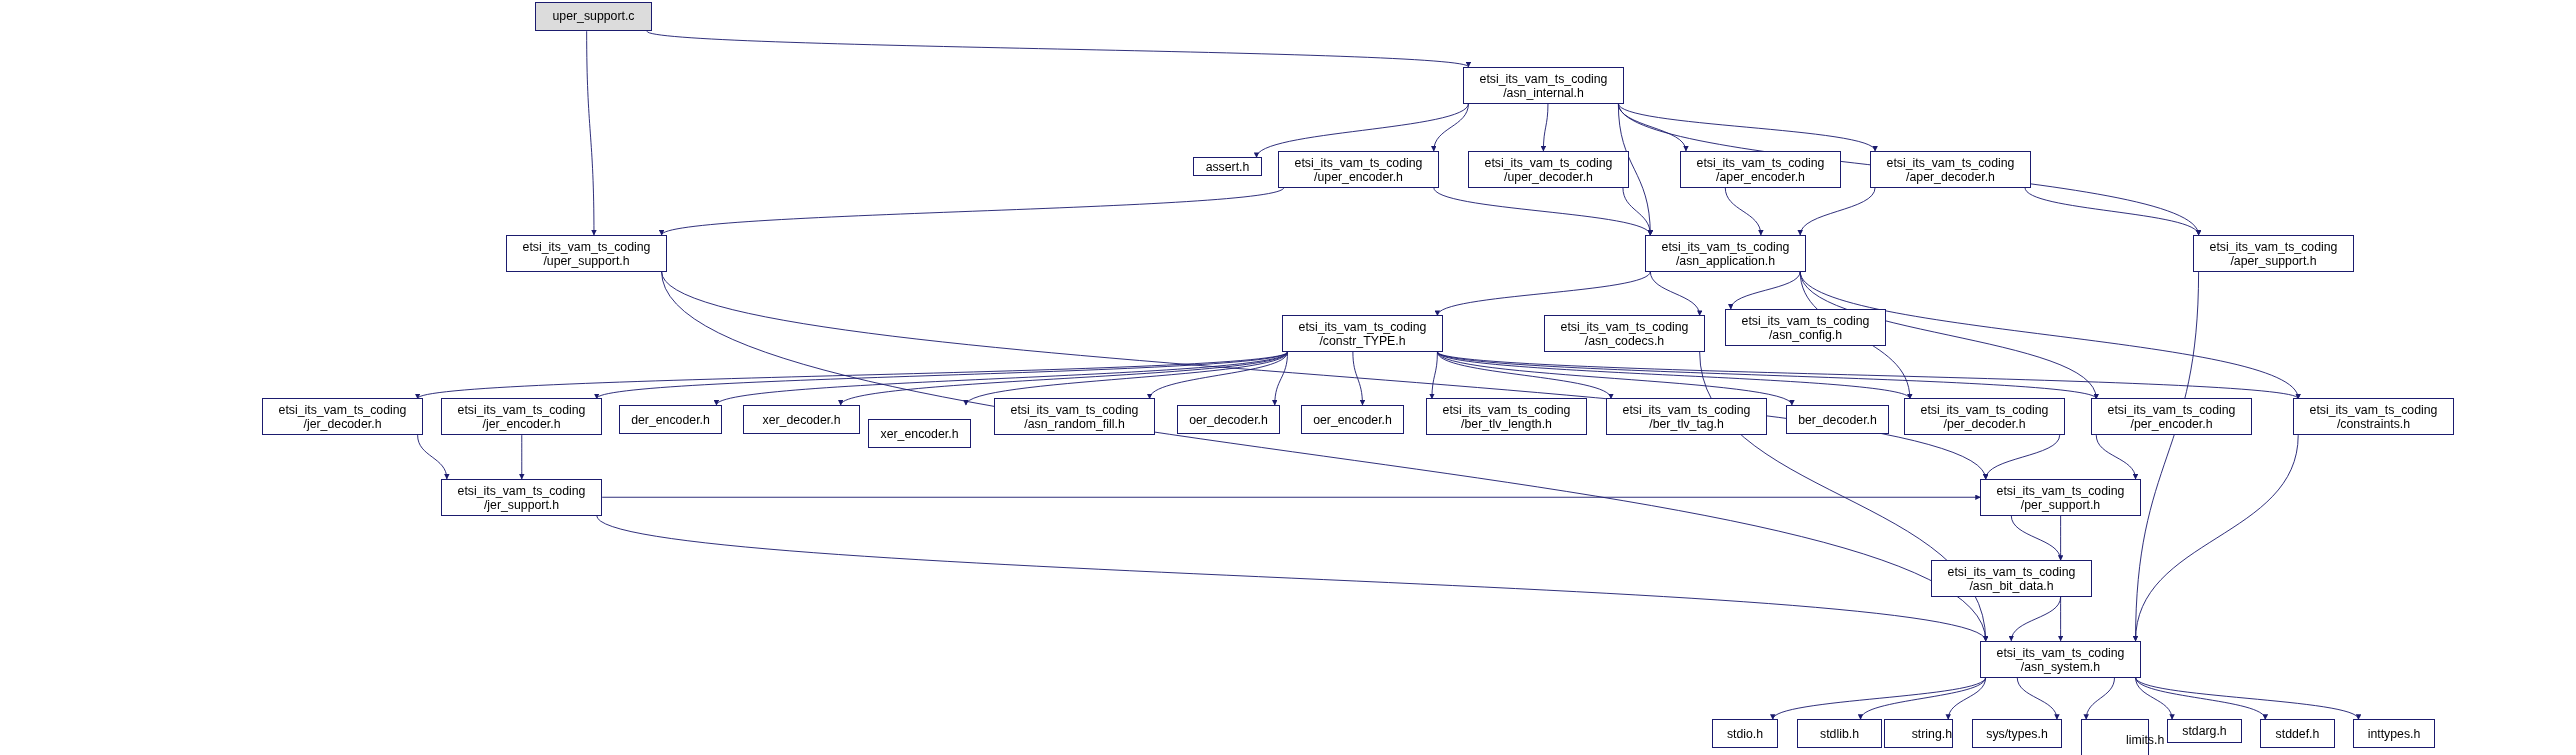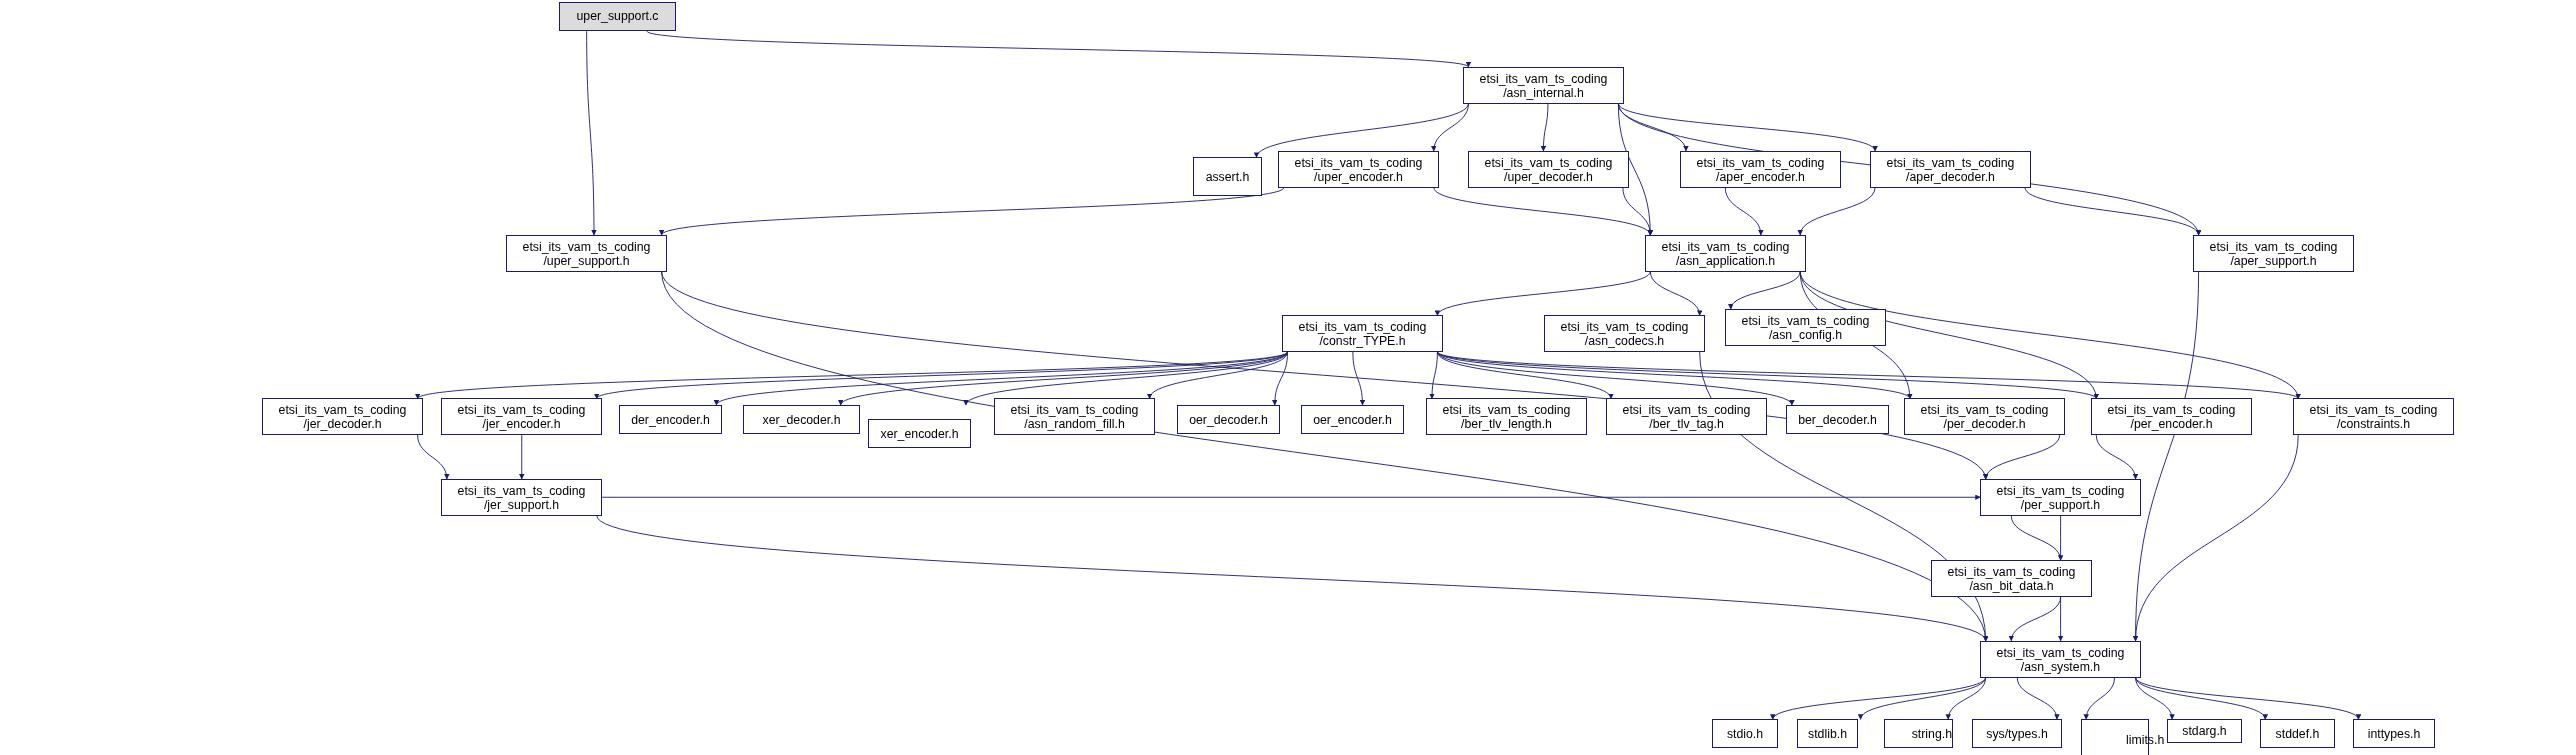--- a/index.html
+++ b/index.html
@@ -107,23 +107,23 @@
       <path d="M 2255 653 C 2255 677, 2201 677, 2201 701" fill="none" stroke="#1b1b6e" stroke-width="1" marker-end="url(#arrow)"></path>
       <path d="M 2173 741 C 2173 764, 1940 764, 1940 787" fill="none" stroke="#1b1b6e" stroke-width="1" marker-end="url(#arrow)"></path>
       <path d="M 2173 741 C 2173 764, 2036 764, 2036 787" fill="none" stroke="#1b1b6e" stroke-width="1" marker-end="url(#arrow)"></path>
       <path d="M 2173 741 C 2173 764, 2132 764, 2132 787" fill="none" stroke="#1b1b6e" stroke-width="1" marker-end="url(#arrow)"></path>
       <path d="M 2207.5 741 C 2207.5 764, 2251 764, 2251 787" fill="none" stroke="#1b1b6e" stroke-width="1" marker-end="url(#arrow)"></path>
       <path d="M 2314 741 C 2314 764, 2283 764, 2283 787" fill="none" stroke="#1b1b6e" stroke-width="1" marker-end="url(#arrow)"></path>
       <path d="M 2337 741 C 2337 764, 2377 764, 2377 787" fill="none" stroke="#1b1b6e" stroke-width="1" marker-end="url(#arrow)"></path>
       <path d="M 2337 741 C 2337 764, 2479 764, 2479 787" fill="none" stroke="#1b1b6e" stroke-width="1" marker-end="url(#arrow)"></path>
       <path d="M 2337 741 C 2337 764, 2581 764, 2581 787" fill="none" stroke="#1b1b6e" stroke-width="1" marker-end="url(#arrow)"></path>
     </svg>
-<div class="node root" style="left: 535px; top: 1.8px; width: 117px; height: 29px; margin-left: 24px;"><span class="l1">uper_support.c</span></div>
+<div class="node root" style="left: 535px; top: 1.8px; width: 117px; height: 29px;"><span class="l1">uper_support.c</span></div>
     <div class="node" style="left: 1463px; top: 67px; width: 161px; height: 37px;"><span class="l1">etsi_its_vam_ts_coding</span><span class="l2">/asn_internal.h</span></div>
-    <div class="node" style="left: 1193px; top: 157px; width: 69px; height: 39px;"><span class="l1">assert.h</span></div>
+    <div class="node" style="left: 1193px; top: 157px; width: 69px; height: 19px;"><span class="l1">assert.h</span></div>
     <div class="node" style="left: 1278px; top: 151px; width: 161px; height: 37px;"><span class="l1">etsi_its_vam_ts_coding</span><span class="l2">/uper_encoder.h</span></div>
     <div class="node" style="left: 1468px; top: 151px; width: 161px; height: 37px;"><span class="l1">etsi_its_vam_ts_coding</span><span class="l2">/uper_decoder.h</span></div>
     <div class="node" style="left: 1680px; top: 151px; width: 161px; height: 37px;"><span class="l1">etsi_its_vam_ts_coding</span><span class="l2">/aper_encoder.h</span></div>
     <div class="node" style="left: 1870px; top: 151px; width: 161px; height: 37px;"><span class="l1">etsi_its_vam_ts_coding</span><span class="l2">/aper_decoder.h</span></div>
     <div class="node" style="left: 506px; top: 235px; width: 161px; height: 37px;"><span class="l1">etsi_its_vam_ts_coding</span><span class="l2">/uper_support.h</span></div>
     <div class="node" style="left: 1645px; top: 235px; width: 161px; height: 37px;"><span class="l1">etsi_its_vam_ts_coding</span><span class="l2">/asn_application.h</span></div>
     <div class="node" style="left: 2193px; top: 235px; width: 161px; height: 37px;"><span class="l1">etsi_its_vam_ts_coding</span><span class="l2">/aper_support.h</span></div>
     <div class="node" style="left: 1282px; top: 315px; width: 161px; height: 37px;"><span class="l1">etsi_its_vam_ts_coding</span><span class="l2">/constr_TYPE.h</span></div>
     <div class="node" style="left: 1544px; top: 315px; width: 161px; height: 37px;"><span class="l1">etsi_its_vam_ts_coding</span><span class="l2">/asn_codecs.h</span></div>
     <div class="node" style="left: 1725px; top: 309px; width: 161px; height: 37px;"><span class="l1">etsi_its_vam_ts_coding</span><span class="l2">/asn_config.h</span></div>
@@ -139,21 +139,21 @@
     <div class="node" style="left: 1606px; top: 398px; width: 161px; height: 37px;"><span class="l1">etsi_its_vam_ts_coding</span><span class="l2">/ber_tlv_tag.h</span></div>
     <div class="node" style="left: 1786px; top: 405px; width: 103px; height: 29px;"><span class="l1">ber_decoder.h</span></div>
     <div class="node" style="left: 1904px; top: 398px; width: 161px; height: 37px;"><span class="l1">etsi_its_vam_ts_coding</span><span class="l2">/per_decoder.h</span></div>
     <div class="node" style="left: 2091px; top: 398px; width: 161px; height: 37px;"><span class="l1">etsi_its_vam_ts_coding</span><span class="l2">/per_encoder.h</span></div>
     <div class="node" style="left: 2293px; top: 398px; width: 161px; height: 37px;"><span class="l1">etsi_its_vam_ts_coding</span><span class="l2">/constraints.h</span></div>
     <div class="node" style="left: 441px; top: 479px; width: 161px; height: 37px;"><span class="l1">etsi_its_vam_ts_coding</span><span class="l2">/jer_support.h</span></div>
     <div class="node" style="left: 1980px; top: 479px; width: 161px; height: 37px;"><span class="l1">etsi_its_vam_ts_coding</span><span class="l2">/per_support.h</span></div>
     <div class="node" style="left: 1931px; top: 560px; width: 161px; height: 37px;"><span class="l1">etsi_its_vam_ts_coding</span><span class="l2">/asn_bit_data.h</span></div>
     <div class="node" style="left: 1980px; top: 641px; width: 161px; height: 37px;"><span class="l1">etsi_its_vam_ts_coding</span><span class="l2">/asn_system.h</span></div>
     <div class="node" style="left: 1712px; top: 719px; width: 66px; height: 29px;"><span class="l1">stdio.h</span></div>
-    <div class="node" style="left: 1797px; top: 719px; width: 61px; height: 29px;"><span class="l1">stdlib.h</span></div>
+    <div class="node" style="left: 1797px; top: 719px; width: 85px; height: 29px;"><span class="l1">stdlib.h</span></div>
     <div class="node" style="left: 1884px; top: 719px; width: 69px; height: 29px; text-align: right;"><span class="l1">string.h</span></div>
     <div class="node" style="left: 1972px; top: 719px; width: 90px; height: 29px;"><span class="l1">sys/types.h</span></div>
     <div class="node" style="left: 2081px; top: 719px; width: 68px; height: 42px; padding-left: 44px;"><span class="l1">limits.h</span></div>
     <div class="node" style="left: 2167px; top: 719px; width: 75px; height: 24px;"><span class="l1">stdarg.h</span></div>
     <div class="node" style="left: 2260px; top: 719px; width: 75px; height: 29px;"><span class="l1">stddef.h</span></div>
     <div class="node" style="left: 2353px; top: 719px; width: 82px; height: 29px;"><span class="l1">inttypes.h</span></div>
   </div>
 
 
 </body></html>

